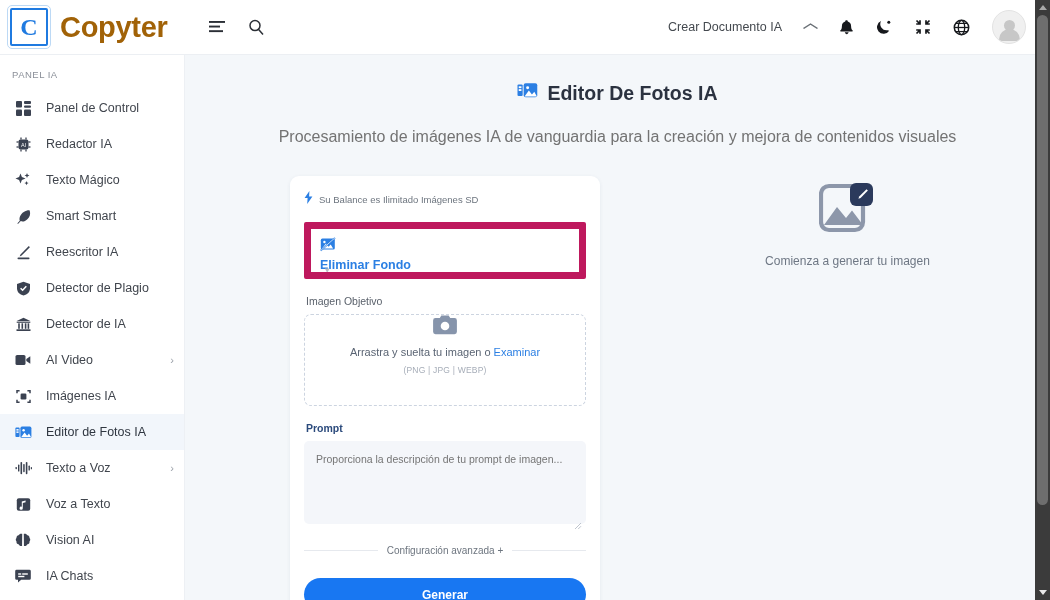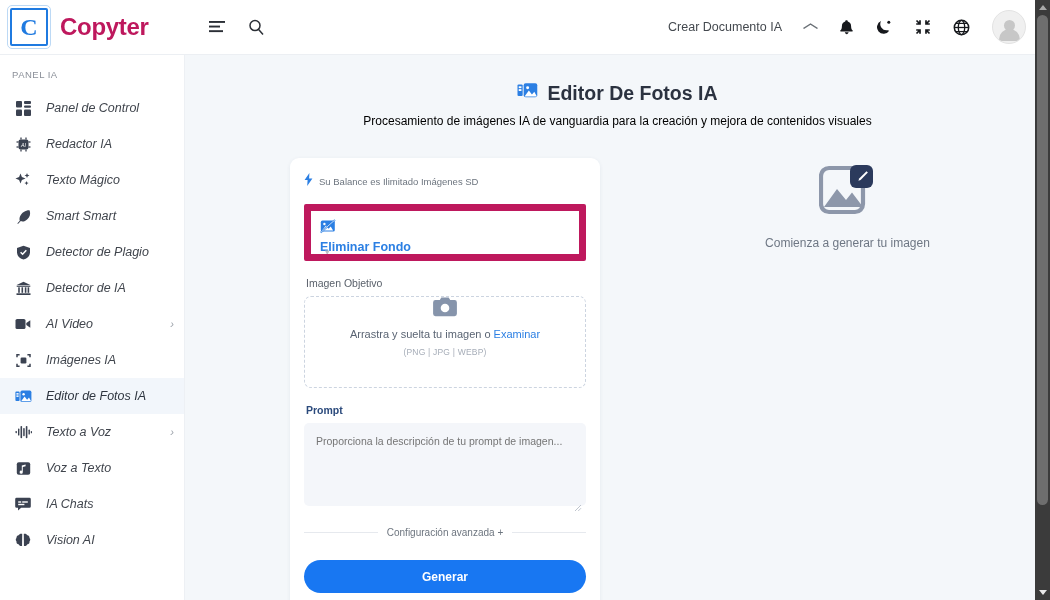--- a/index.html
+++ b/index.html
@@ -23,21 +23,21 @@
   .brand { display: flex; align-items: center; gap: 12px; width: 175px; }
   .logo-box {
     width: 38px; height: 38px;
     border: 2px solid #1f7ae0;
     outline: 1px solid #bcd9f5;
     outline-offset: 2px;
     display: flex; align-items: center; justify-content: center;
     border-radius: 2px;
   }
   .logo-letter { font-size: 24px; font-weight: 700; color: #1f7ae0; line-height: 1; font-family: "Liberation Serif", serif;}
-  .brand-name { font-size: 24px; font-weight: 700; color: #be185d; letter-spacing: -0.3px; }
+  .brand-name { font-size: 29px; font-weight: 700; color: #a16207; letter-spacing: -0.3px; }
 
   .header-icons { display: flex; align-items: center; gap: 22px; margin-left: 24px; }
   .hdr-ico { color: #2b2f36; display: flex; align-items: center; justify-content: center; cursor: pointer; }
 
   .header-right { margin-left: auto; display: flex; align-items: center; gap: 22px; }
   .crear-doc { font-size: 12.5px; color: #44494f; white-space: nowrap; cursor: pointer; }
   .caret-up { font-size: 11px; color: #6b7177; cursor: pointer; transform: scaleX(1.4); }
   .avatar {
     width: 34px; height: 34px; border-radius: 50%;
     background: #f0f0f0; border: 1px solid #e3e3e3;
@@ -58,21 +58,21 @@
     padding-top: 14px;
     overflow: hidden;
   }
   .panel-label {
     font-size: 9.5px; color: #8b9099; letter-spacing: 0.5px;
     padding: 0 0 10px 12px; font-weight: 400;
   }
   .nav-item {
     display: flex; align-items: center;
     height: 36px; padding: 0 10px 0 12px;
-    cursor: pointer; position: relative; font-style: italic;
+    cursor: pointer; position: relative;
   }
   .nav-item.active { background: #f2f6fb; }
   .nav-ico {
     width: 22px; min-width: 22px; display: flex; align-items: center; justify-content: center;
     color: #3b4251;
   }
   .nav-item.active .nav-ico { color: #2b7fe3; }
   .nav-text { font-size: 12.5px; color: #40454d; margin-left: 12px; white-space: nowrap; }
   .nav-item.active .nav-text { color: #2f3640; }
   .nav-chev { margin-left: auto; font-size: 11px; color: #9aa0a8; }
@@ -82,21 +82,21 @@
     flex: 1; background: #f4f7fa;
     overflow: hidden; position: relative;
     padding-top: 26px;
   }
   .page-head { text-align: center; }
   .page-title {
     font-size: 19.5px; font-weight: 700; color: #2b3240;
     display: flex; align-items: center; justify-content: center; gap: 9px;
   }
   .page-sub { font-size: 12px; color: #7b8characters; }
-  .page-sub { font-size: 12px; color: #000000; margin-top: 9px; }
+  .page-sub { font-size: 16px; color: #737373; margin-top: 23px; }
 
   .content-row { display: flex; margin-top: 30px; padding: 0 30px; gap: 0; }
   .col-left { width: 460px; display: flex; justify-content: center; }
   .col-right { flex: 1; display: flex; justify-content: center; padding-top: 6px; }
 
   
   .form-card {
     width: 310px; background: #ffffff;
     border-radius: 9px;
     box-shadow: 0 1px 4px rgba(30,50,80,0.07);
@@ -322,20 +322,29 @@
 
       <div class="nav-item">
         <span class="nav-ico">
           <svg width="15" height="15" viewBox="0 0 15 15">
               <path d="M13.5 1.2C10 1 5.5 3.5 4 7.5c-.7 1.8-.6 3.3-.2 4.3L1.2 14.5l1 .3 2.6-2.7c1 .4 2.5.5 4.2-.2 4-1.6 6.3-6.3 4.5-10.7z" fill="#3b4251"></path>
             </svg>
         </span>
         <span class="nav-text">Smart Smart</span>
       </div>
 
+      <div class="nav-item">
+        <span class="nav-ico">
+          <svg width="15" height="15" viewBox="0 0 15 15">
+              <path d="M12.8 1.1 13.9 2.2 5.6 10.5 3.6 11.4 4.5 9.4 Z" fill="#3b4251"></path>
+              <rect x="1.5" y="12.6" width="12" height="1.7" rx="0.8" fill="#3b4251"></rect>
+            </svg>
+        </span>
+        <span class="nav-text">Reescritor IA</span>
+      </div>
 
       <div class="nav-item">
         <span class="nav-ico">
           <svg width="15" height="15" viewBox="0 0 15 15">
               <path d="M7.5 0.7 14 3v4.2c0 3.7-2.6 6.3-6.5 7.3C3.6 13.5 1 10.9 1 7.2V3z" fill="#3b4251"></path>
               <polyline points="4.6,7.2 6.6,9.2 10.3,5.2" fill="none" stroke="#fff" stroke-width="1.5"></polyline>
             </svg>
         </span>
         <span class="nav-text">Detector de Plagio</span>
       </div>
@@ -415,41 +424,41 @@
           <svg width="15" height="15" viewBox="0 0 15 15">
               <rect x="0.8" y="1.2" width="13.4" height="12.6" rx="2" fill="#3b4251"></rect>
               <path d="M9.6 3.6 5.8 4.6v5.1a1.6 1.6 0 1 0 1 1.5V6l2.8-.8z" fill="#fff"></path>
             </svg>
         </span>
         <span class="nav-text">Voz a Texto</span>
       </div>
 
       <div class="nav-item">
         <span class="nav-ico">
+          <svg width="16" height="15" viewBox="0 0 16 15">
+              <path d="M7.4 1C5.9.4 4.2 1 3.6 2.3 2.2 2.5 1.3 3.7 1.5 5c-1 .9-1 2.5 0 3.4-.3 1.4.7 2.7 2.1 2.9.5 1.4 2.1 2.1 3.5 1.6z" fill="#3b4251"></path>
+              <path d="M8.6 1C10.1.4 11.8 1 12.4 2.3c1.4.2 2.3 1.4 2.1 2.7 1 .9 1 2.5 0 3.4.3 1.4-.7 2.7-2.1 2.9-.5 1.4-2.1 2.1-3.5 1.6z" fill="#3b4251"></path>
+              <line x1="8" y1="0.8" x2="8" y2="14.2" stroke="#fff" stroke-width="0.9"></line>
+            </svg>
+        </span>
+        <span class="nav-text">Vision AI</span>
+      </div>
+
+      <div class="nav-item">
+        <span class="nav-ico">
           <svg width="16" height="14" viewBox="0 0 16 14">
               <path d="M1.6 0.8h12.8a1.4 1.4 0 0 1 1.4 1.4v7.2a1.4 1.4 0 0 1-1.4 1.4H6.2L3 13.4v-2.6H1.6A1.4 1.4 0 0 1 .2 9.4V2.2A1.4 1.4 0 0 1 1.6.8z" fill="#3b4251"></path>
               <g fill="#fff">
                 <rect x="3.2" y="4.3" width="3" height="1.4"></rect>
                 <rect x="7.2" y="4.3" width="5.6" height="1.4"></rect>
                 <rect x="3.2" y="6.8" width="6.2" height="1.4"></rect>
               </g>
             </svg>
         </span>
         <span class="nav-text">IA Chats</span>
-      </div>
-
-      <div class="nav-item">
-        <span class="nav-ico">
-          <svg width="16" height="15" viewBox="0 0 16 15">
-              <path d="M7.4 1C5.9.4 4.2 1 3.6 2.3 2.2 2.5 1.3 3.7 1.5 5c-1 .9-1 2.5 0 3.4-.3 1.4.7 2.7 2.1 2.9.5 1.4 2.1 2.1 3.5 1.6z" fill="#3b4251"></path>
-              <path d="M8.6 1C10.1.4 11.8 1 12.4 2.3c1.4.2 2.3 1.4 2.1 2.7 1 .9 1 2.5 0 3.4.3 1.4-.7 2.7-2.1 2.9-.5 1.4-2.1 2.1-3.5 1.6z" fill="#3b4251"></path>
-              <line x1="8" y1="0.8" x2="8" y2="14.2" stroke="#fff" stroke-width="0.9"></line>
-            </svg>
-        </span>
-        <span class="nav-text">Vision AI</span>
       </div>
     </div>
 
     <div class="main">
       <div class="main-inner">
 
         <div class="page-head">
           <div class="page-title">
             <span>
               <svg width="21" height="19" viewBox="0 0 17 15">

